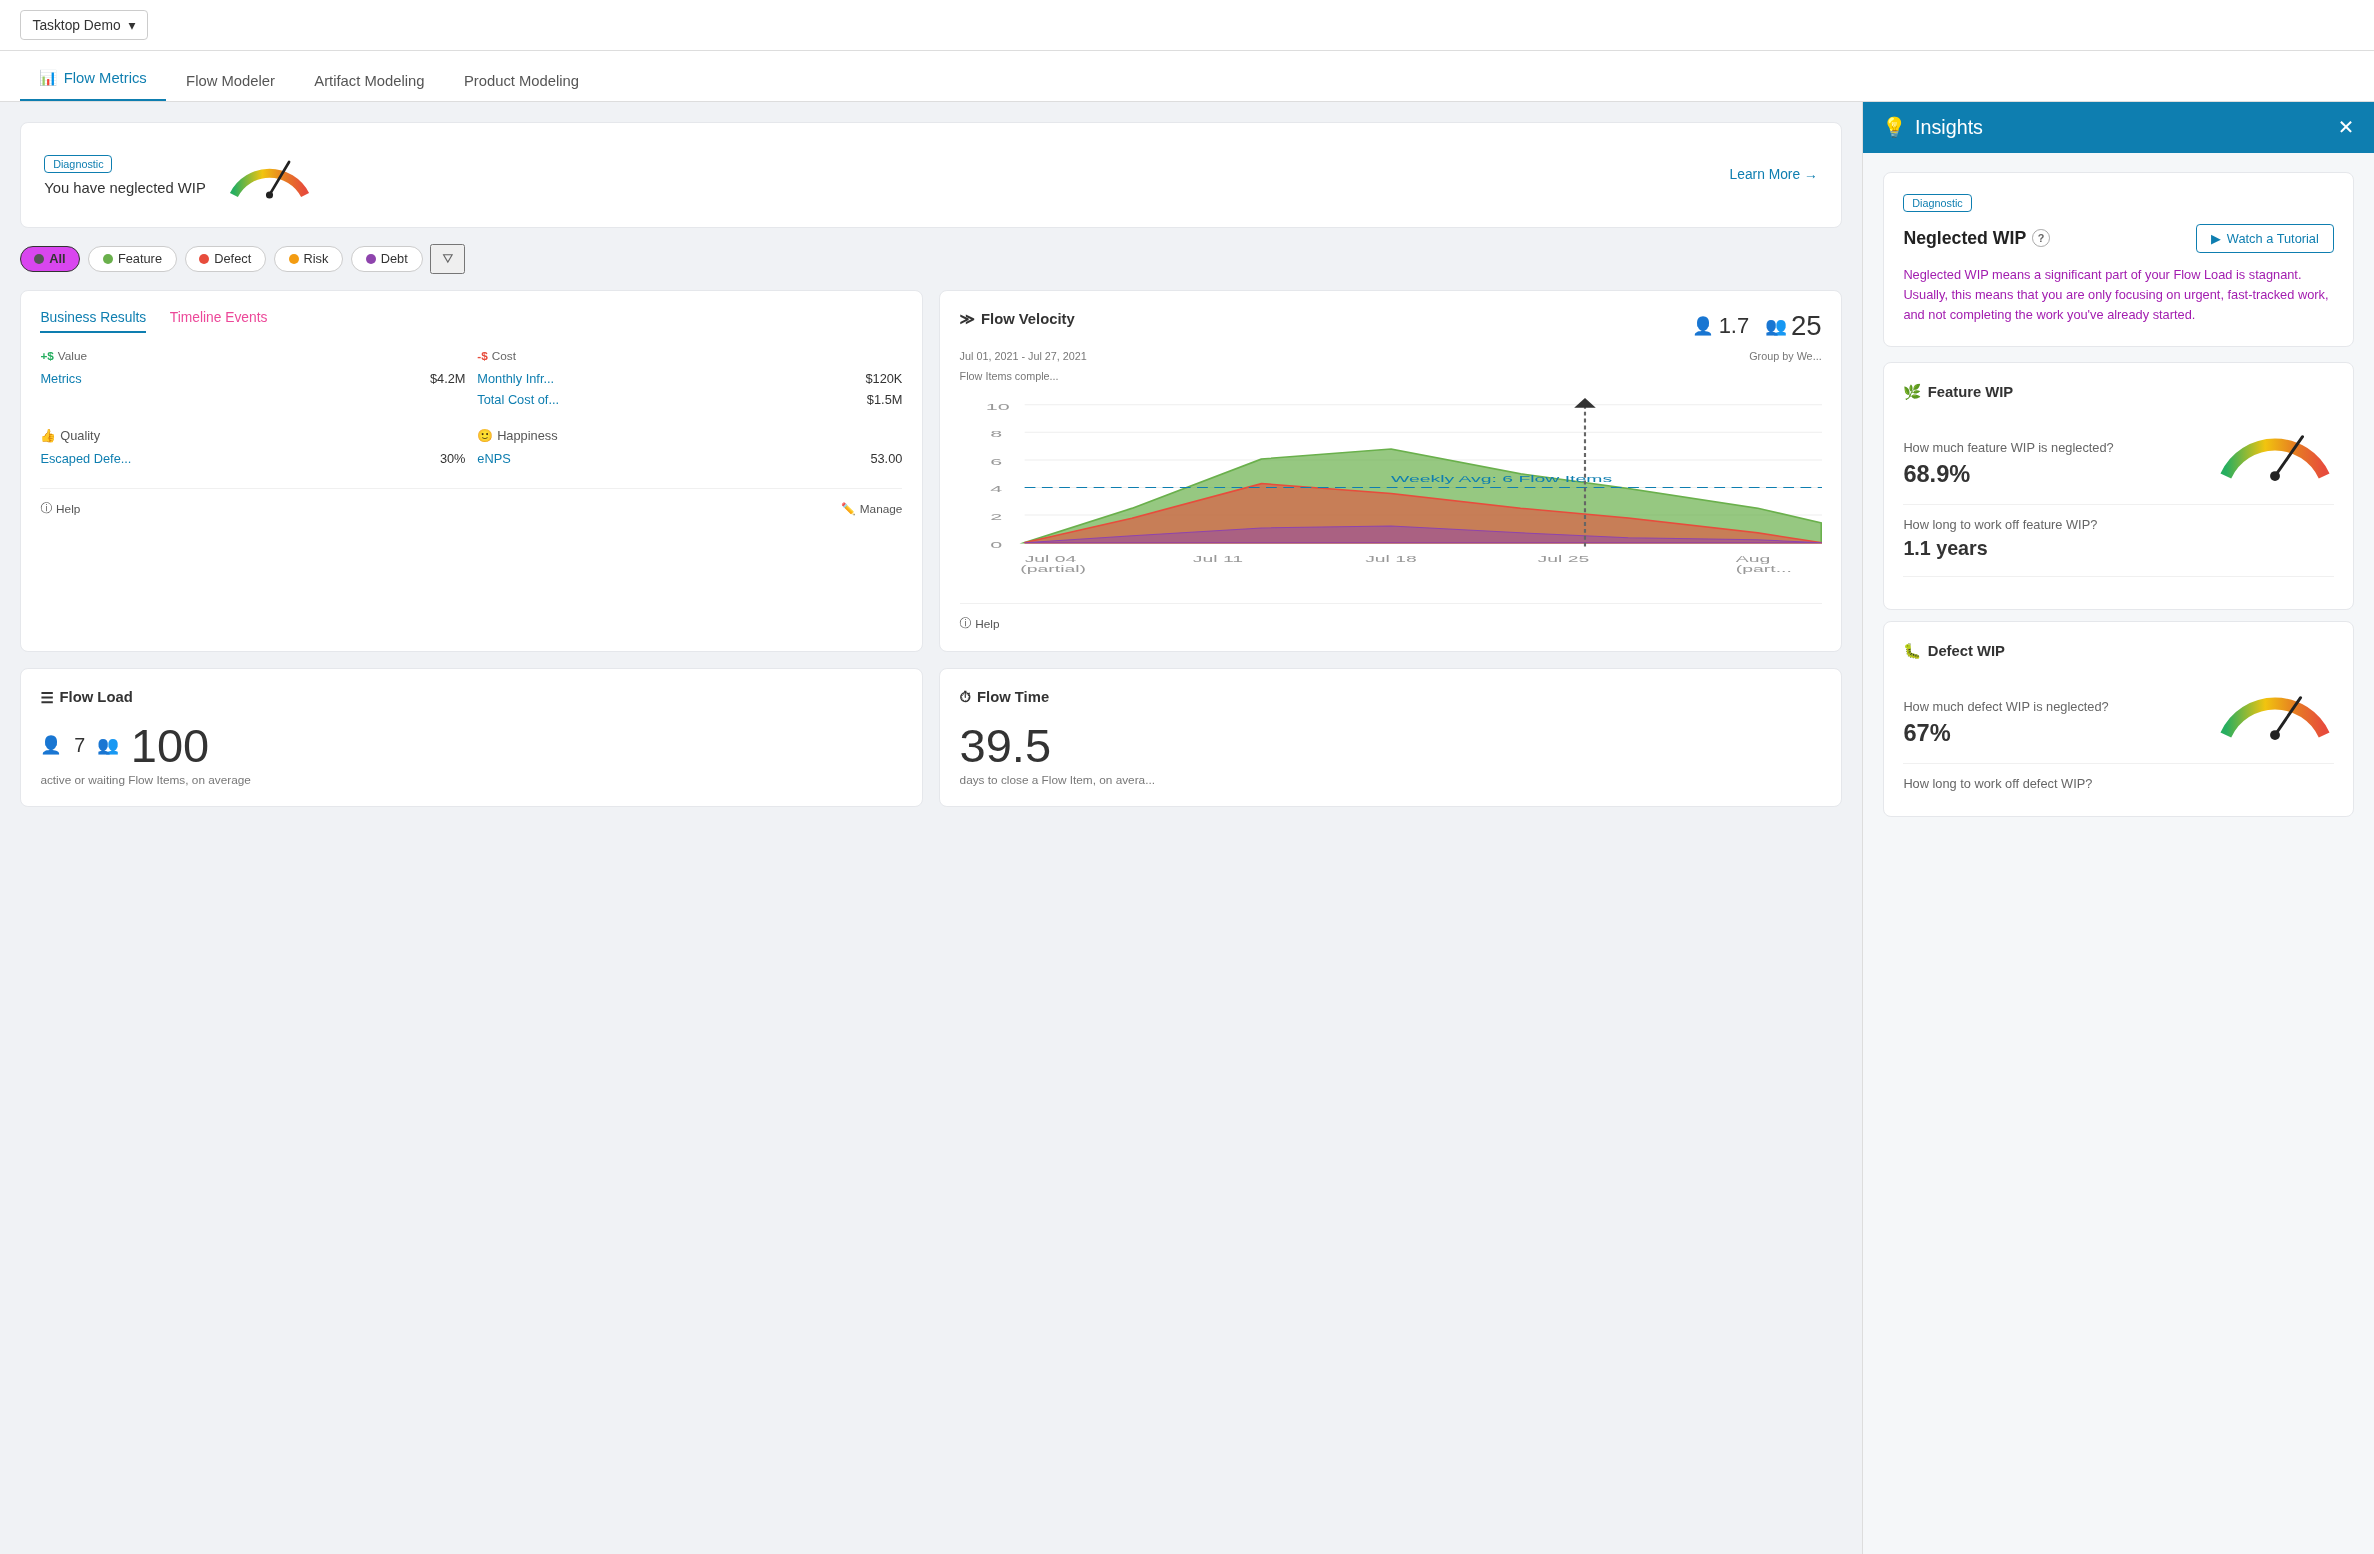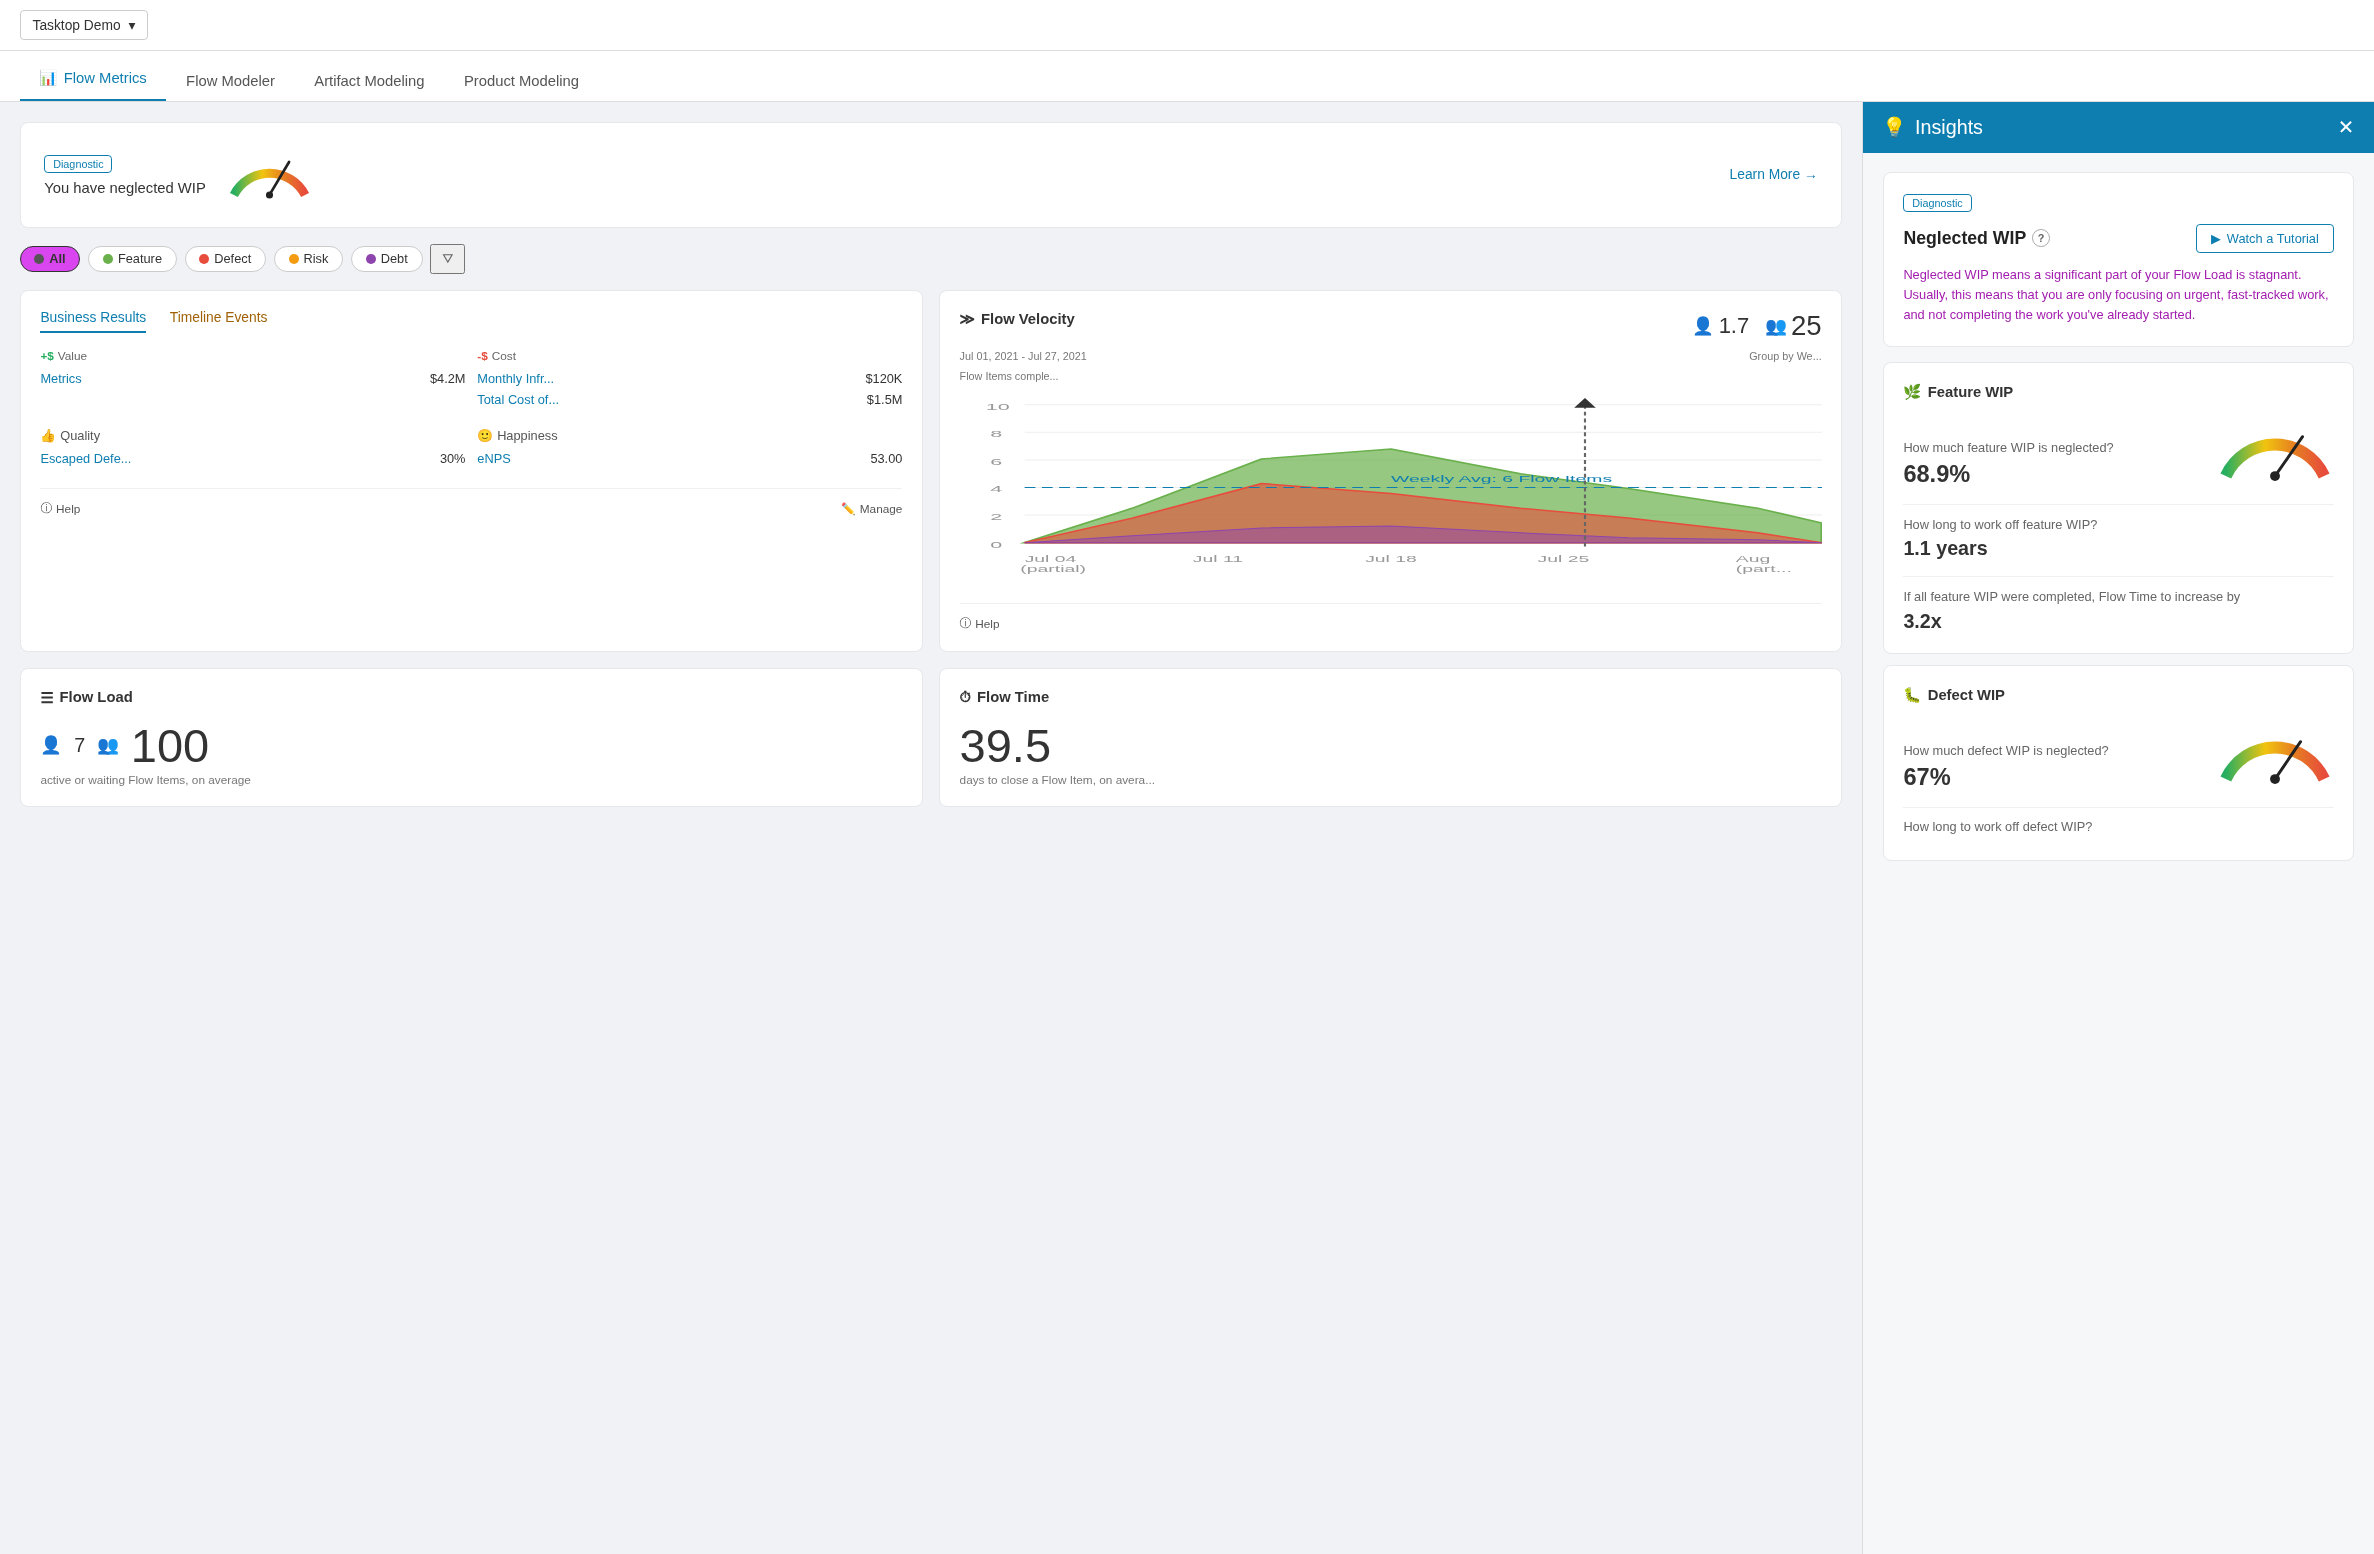--- a/index.html
+++ b/index.html
@@ -65,21 +65,21 @@
     
     .cards-row { display: flex; gap: 15.8px; margin-bottom: 15.8px; }
     .card {
       background: #fff; border-radius: 7.9px; border: 1px solid #e5e7eb;
       padding: 19.7px; flex: 1; overflow: hidden;
     }
     .card-title { font-size: 14.8px; font-weight: 600; color: #333; margin-bottom: 11.8px; display: flex; align-items: center; gap: 5.9px; }
 
     
     .inner-tabs { display: flex; gap: 23.6px; margin-bottom: 15.8px; }
-    .inner-tab { font-size: 13.8px; color: #a16207; cursor: pointer; padding-bottom: 5.9px; }
+    .inner-tab { font-size: 13.8px; color: #ec4899; cursor: pointer; padding-bottom: 5.9px; }
     .inner-tab.active { color: #0e7eb0; border-bottom: 2px solid #0e7eb0; font-weight: 500; }
 
     
     .metrics-grid { display: grid; grid-template-columns: 1fr 1fr; gap: 11.8px; }
     .metric-section { }
     .metric-header { font-size: 11.8px; color: #666; margin-bottom: 7.9px; display: flex; align-items: center; gap: 3.9px; }
     .metric-header .plus { color: #27ae60; font-weight: 700; }
     .metric-header .minus { color: #e74c3c; font-weight: 700; }
     .metric-row { display: flex; justify-content: space-between; align-items: center; margin-bottom: 5.9px; }
     .metric-label { color: #0e7eb0; font-size: 12.8px; cursor: pointer; }
@@ -459,28 +459,20 @@
 
         <div class="wip-row">
           <div>
             <div class="wip-question">How long to work off feature WIP?</div>
             <div class="wip-value-sm">1.1 years</div>
           </div>
         </div>
 
         <hr class="wip-divider">
 
-        <div class="wip-row">
-          <div>
-            <div class="wip-question">If all feature WIP were completed, Flow Time to increase by</div>
-            <div class="wip-value-sm">
-              <span>3.2</span><span>x</span>
-            </div>
-          </div>
-        </div>
       </div>
 
       <div class="wip-section">
         <div class="wip-title">
           <span class="icon-bug">🐛</span>
           <span>Defect WIP</span>
         </div>
 
         <div class="wip-row">
           <div>

